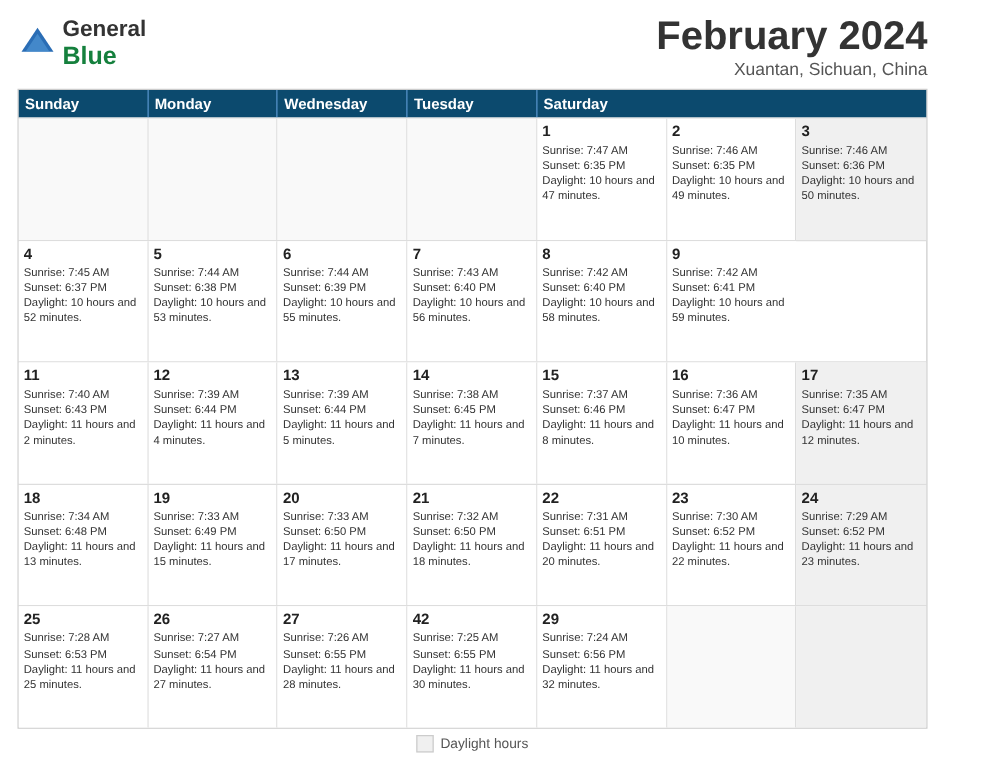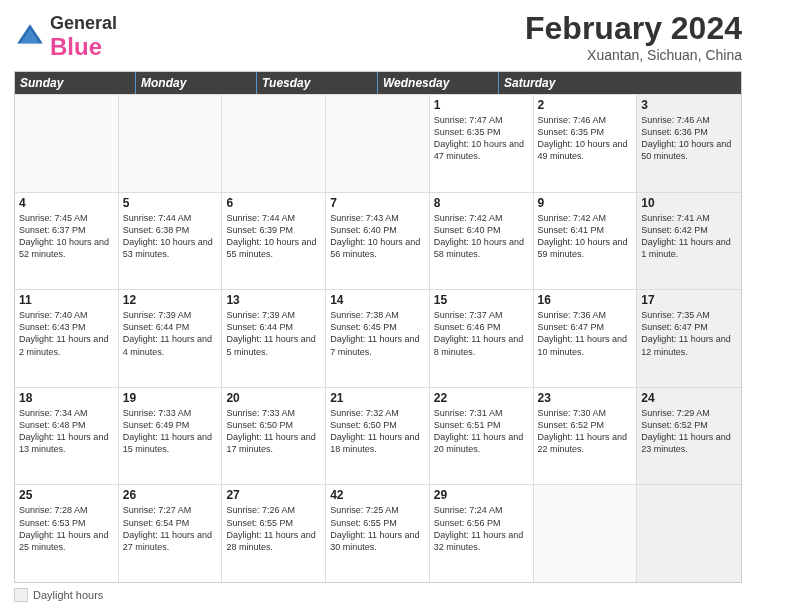--- a/index.html
+++ b/index.html
@@ -32,23 +32,23 @@
       display: flex;
       flex-direction: column;
       line-height: 1.1;
     }
     .logo-general {
       font-size: 18px;
       font-weight: bold;
       color: #333;
     }
     .logo-blue {
-      font-size: 24px;
-      font-weight: bold;
-      color: #ec4899;
+      font-size: 20px;
+      font-weight: bold;
+      color: #15803d;
     }
     .logo-icon {
       width: 32px;
       height: 32px;
       margin-right: 4px;
     }
     .title-block {
       text-align: right;
       margin-left: 20px;
     }
@@ -62,23 +62,22 @@
       color: #555;
     }
     .calendar {
       flex: 1;
       display: flex;
       flex-direction: column;
       border: 1px solid #ccc;
     }
     .cal-header-row {
       display: grid;
-      grid-template-columns: repeat(6, 1fr);
-      background: #404040;
-      font-style: italic;
+      grid-template-columns: repeat(7, 1fr);
+      background: #0c4a6e;
     }
     .cal-header-cell {
       color: #fff;
       font-size: 12px;
       font-weight: bold;
       padding: 4px 5px;
       text-align: left;
       border-right: 1px solid #5593cc;
     }
     .cal-header-cell:last-child { border-right: none; }
@@ -116,20 +115,21 @@
       font-size: 9px;
       line-height: 1.35;
       color: #333;
     }
     .footer {
       display: flex;
       align-items: center;
       margin-top: 5px;
       font-size: 11px;
       color: #555;
+      justify-content: center;
     }
     .legend-box {
       width: 14px;
       height: 14px;
       background: #f0f0f0;
       border: 1px solid #ccc;
       display: inline-block;
     }
   </style>
 </head>
@@ -150,22 +150,22 @@
     <div class="title-block">
       <div class="title-month">February 2024</div>
       <div class="title-location">Xuantan, Sichuan, China</div>
     </div>
   </div>
 
   <div class="calendar">
     <div class="cal-header-row">
     <div class="cal-header-cell">Sunday</div>
         <div class="cal-header-cell">Monday</div>
+        <div class="cal-header-cell">Wednesday</div>
         <div class="cal-header-cell">Tuesday</div>
-        <div class="cal-header-cell">Wednesday</div>
         <div class="cal-header-cell">Saturday</div>
       </div>
     <div class="cal-body">
     <div class="cal-row">
           <div class="cal-cell empty"></div>
           <div class="cal-cell empty"></div>
           <div class="cal-cell empty"></div>
           <div class="cal-cell empty"></div>
           <div class="cal-cell">
             <span class="day-num">1</span>
@@ -197,24 +197,20 @@
             <span class="day-num">7</span>
             <div class="cell-info">Sunrise: 7:43 AM<br>Sunset: 6:40 PM<br>Daylight: 10 hours and 56 minutes.</div>
           </div>
           <div class="cal-cell">
             <span class="day-num">8</span>
             <div class="cell-info">Sunrise: 7:42 AM<br>Sunset: 6:40 PM<br>Daylight: 10 hours and 58 minutes.</div>
           </div>
           <div class="cal-cell">
             <span class="day-num">9</span>
             <div class="cell-info">Sunrise: 7:42 AM<br>Sunset: 6:41 PM<br>Daylight: 10 hours and 59 minutes.</div>
-          </div>
-          <div class="cal-cell shaded">
-            <span class="day-num">10</span>
-            <div class="cell-info">Sunrise: 7:41 AM<br>Sunset: 6:42 PM<br>Daylight: 11 hours and 1 minute.</div>
           </div>
         </div>
         <div class="cal-row">
           <div class="cal-cell">
             <span class="day-num">11</span>
             <div class="cell-info">Sunrise: 7:40 AM<br>Sunset: 6:43 PM<br>Daylight: 11 hours and 2 minutes.</div>
           </div>
           <div class="cal-cell">
             <span class="day-num">12</span>
             <div class="cell-info">Sunrise: 7:39 AM<br>Sunset: 6:44 PM<br>Daylight: 11 hours and 4 minutes.</div>

